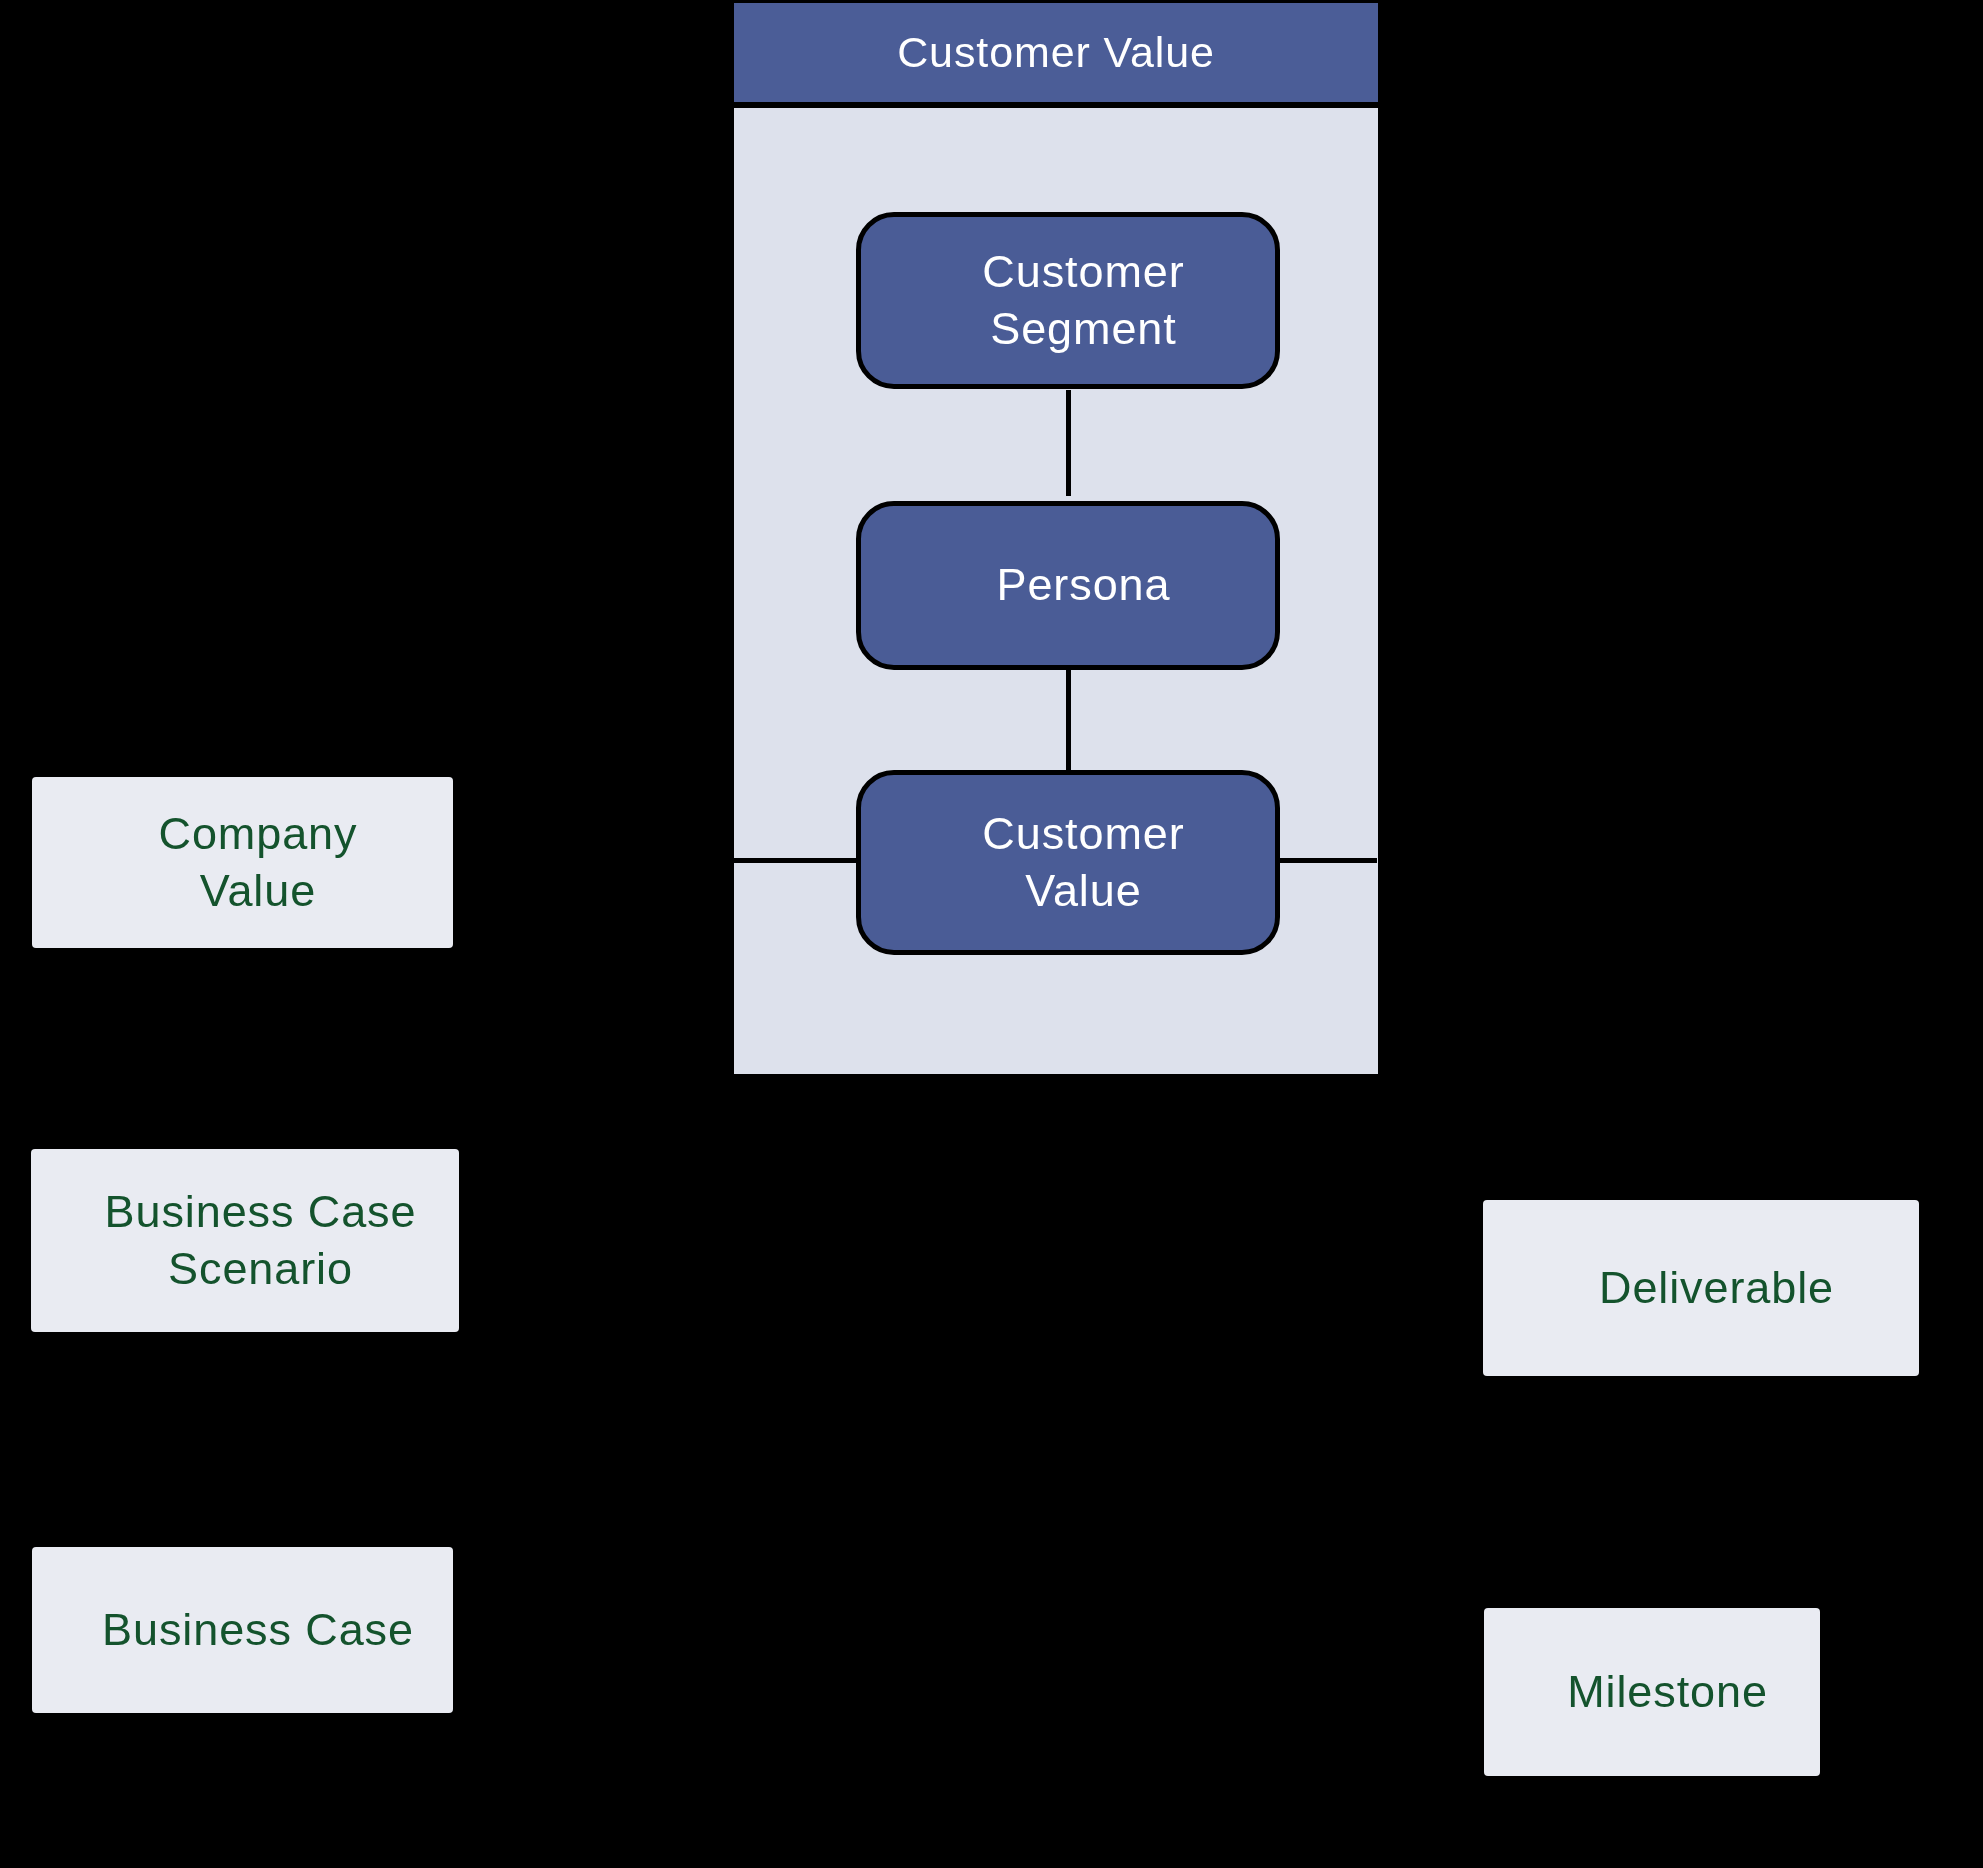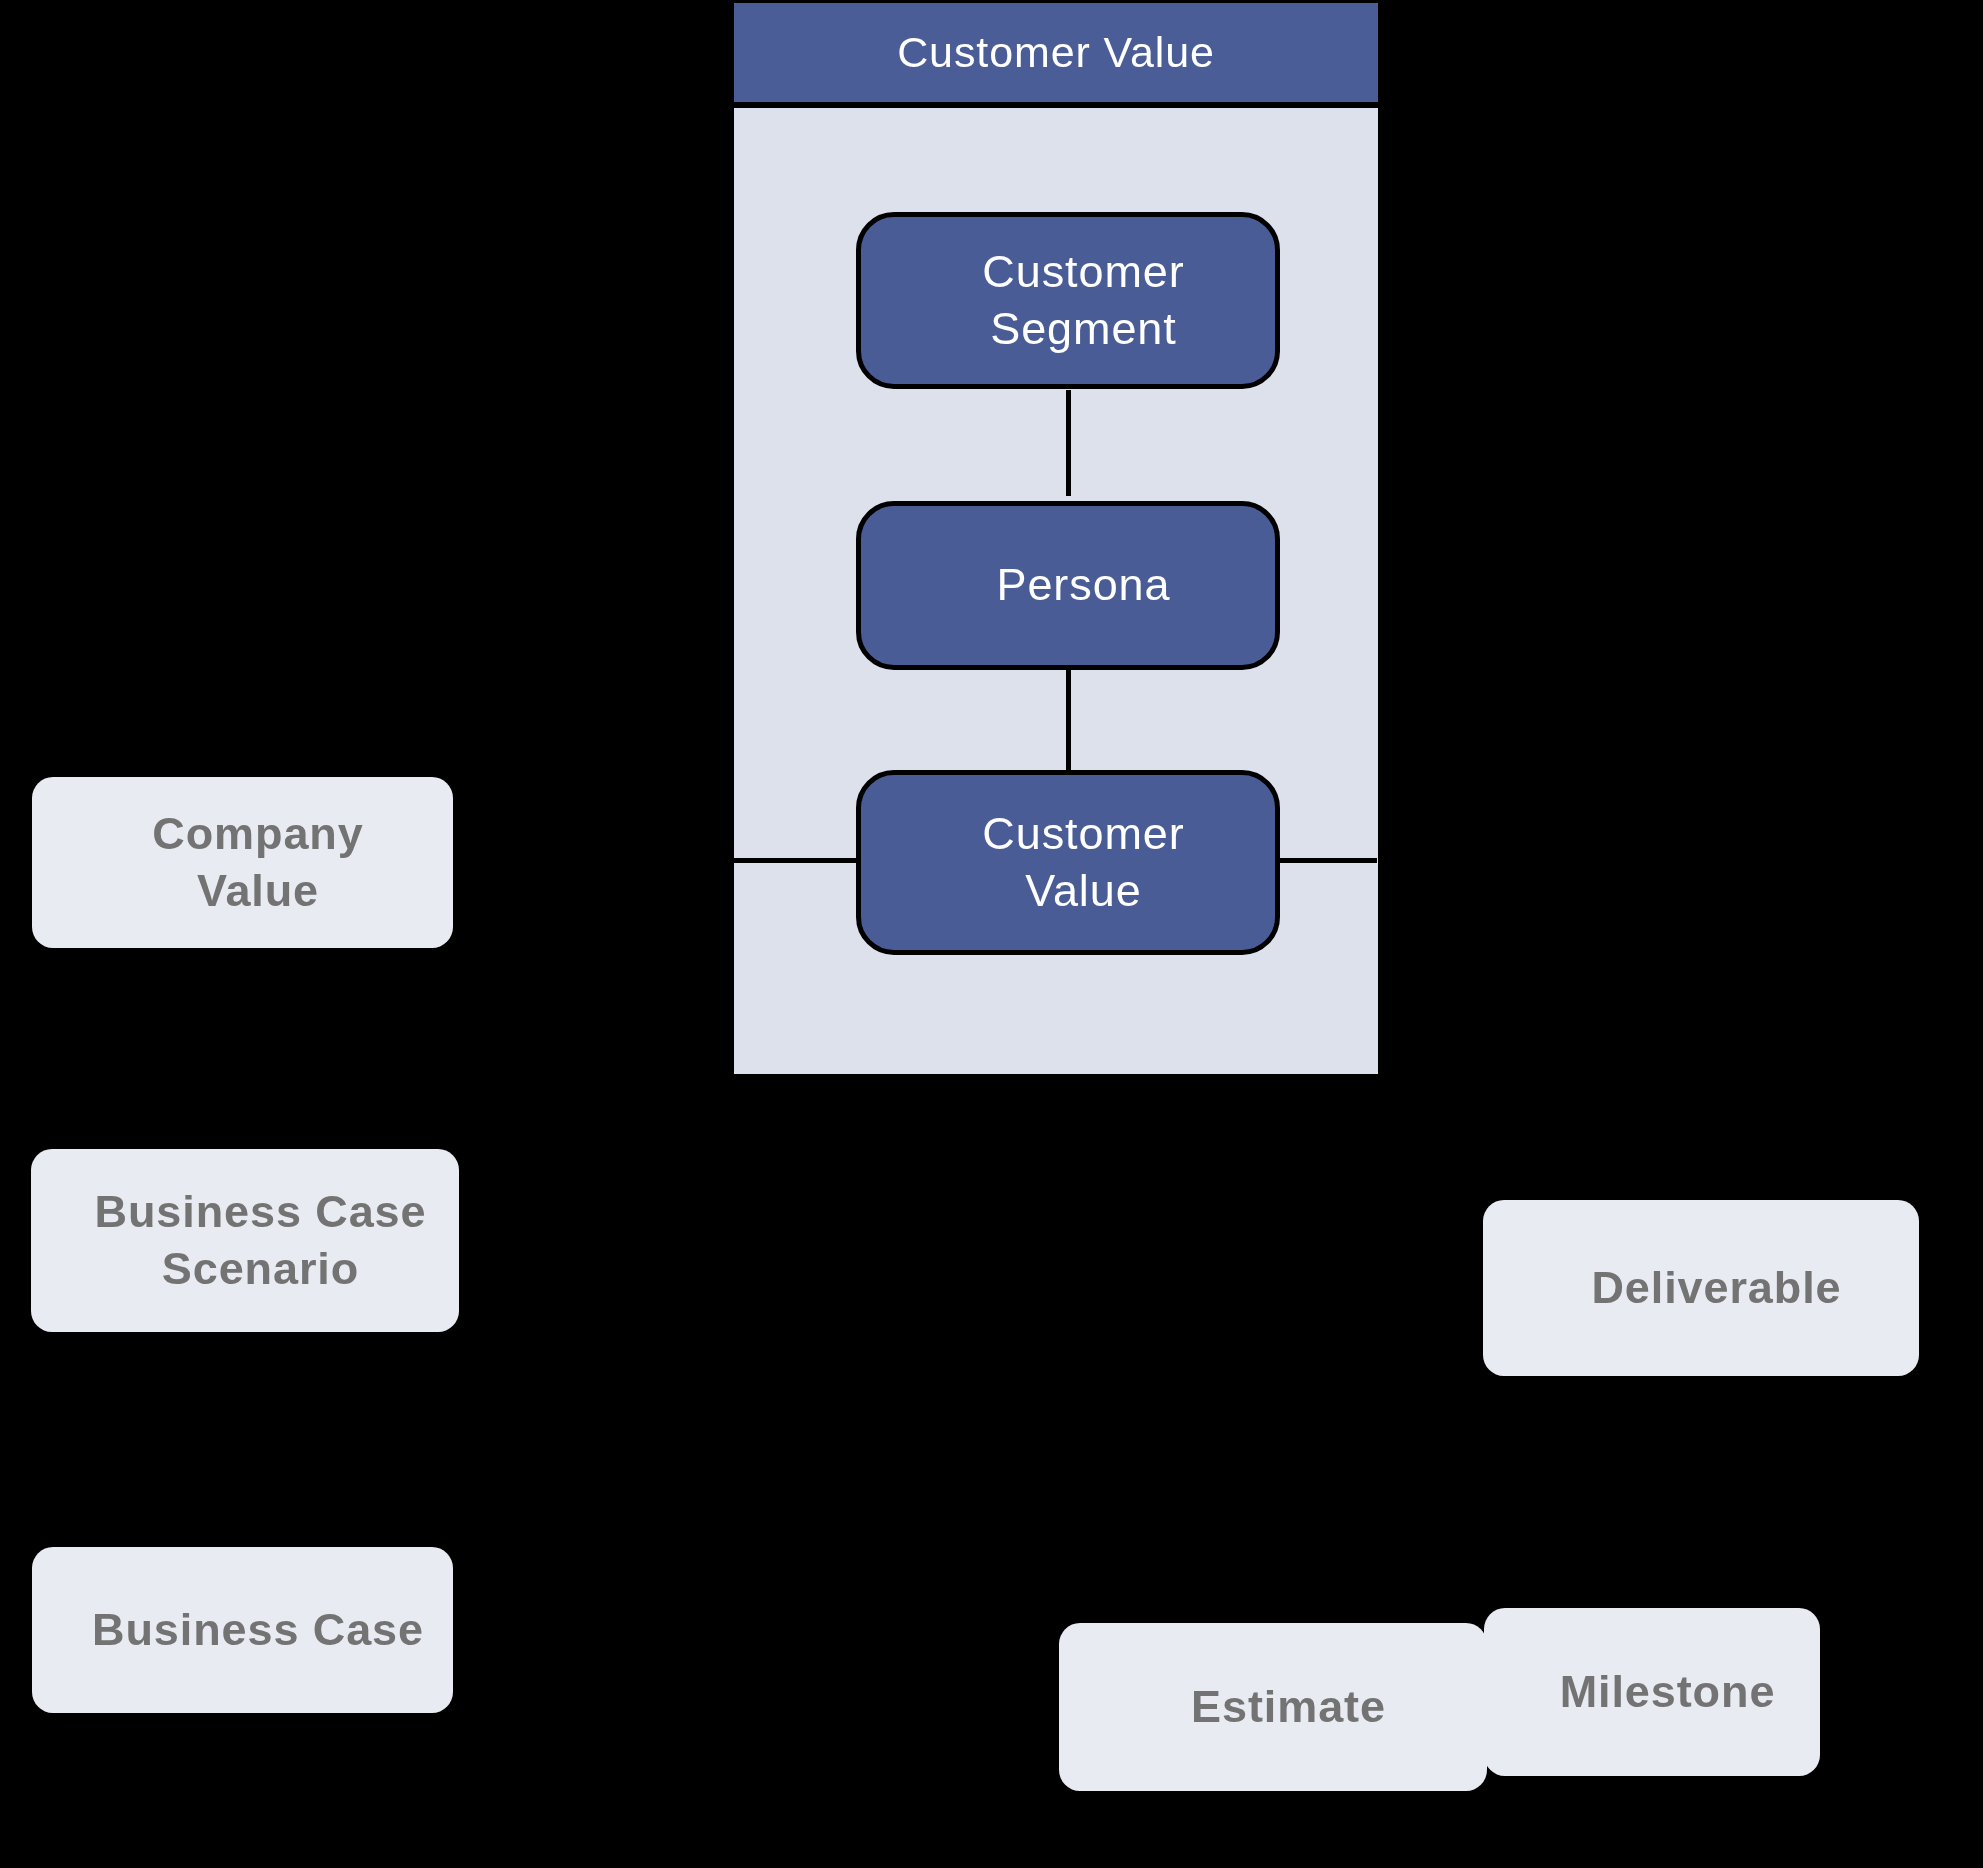--- a/index.html
+++ b/index.html
@@ -55,24 +55,24 @@
   .node.blue {
     background: #4a5c96;
     border: 5.4px solid #000;
     border-radius: 38px;
     color: #ffffff;
     font-size: 45px;
     font-weight: 500;
   }
   .node.light {
     background: #e9ebf2;
-    border-radius: 21px;
-    color: #737373;
+    border-radius: 4px;
+    color: #14532d;
     font-size: 45px;
-    font-weight: 700;
+    font-weight: 400;
   }
 
   #node-customer-segment { left: 856px;  top: 212px;  width: 424px; height: 177px; }
   #node-persona          { left: 856px;  top: 501px;  width: 424px; height: 169px; }
   #node-customer-value   { left: 856px;  top: 770px;  width: 424px; height: 185px; }
 
   #node-company-value          { left: 32px;   top: 777px;  width: 421px; height: 171px; }
   #node-business-case-scenario { left: 31px;   top: 1149px; width: 428px; height: 183px; }
   #node-business-case          { left: 32px;   top: 1547px; width: 421px; height: 166px; }
   #node-deliverable            { left: 1483px; top: 1200px; width: 436px; height: 176px; }
@@ -122,21 +122,18 @@
   <div class="node light" id="node-business-case-scenario">
     <span>Business Case
 Scenario</span>
   </div>
   <div class="node light" id="node-business-case">
     <span>Business Case</span>
   </div>
   <div class="node light" id="node-deliverable">
     <span>Deliverable</span>
   </div>
-  <div class="node light" id="node-estimate">
-    <span>Estimate</span>
-  </div>
   <div class="node light" id="node-milestone">
     <span>Milestone</span>
   </div>
 
 </div>
 
 
 </body></html>

